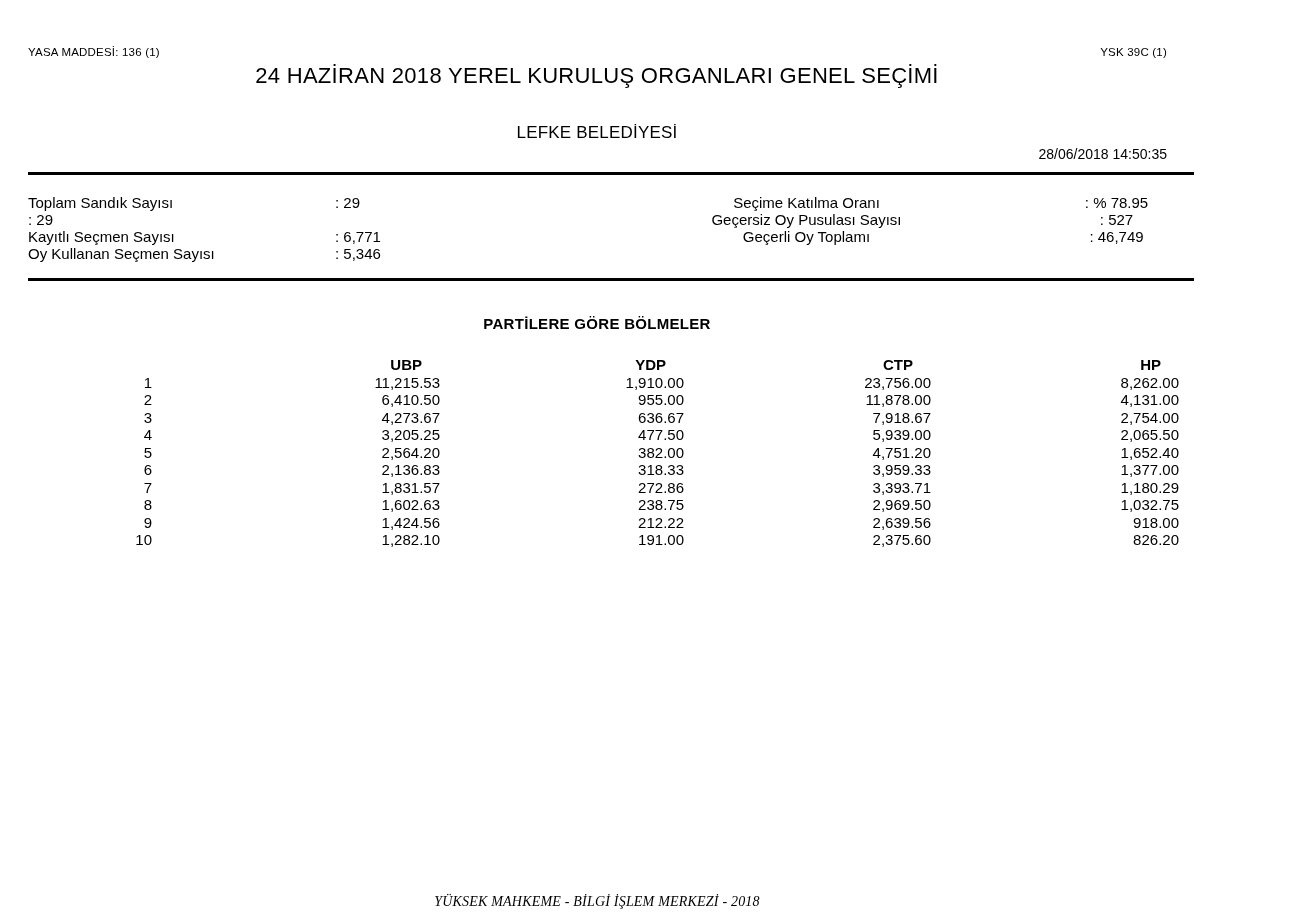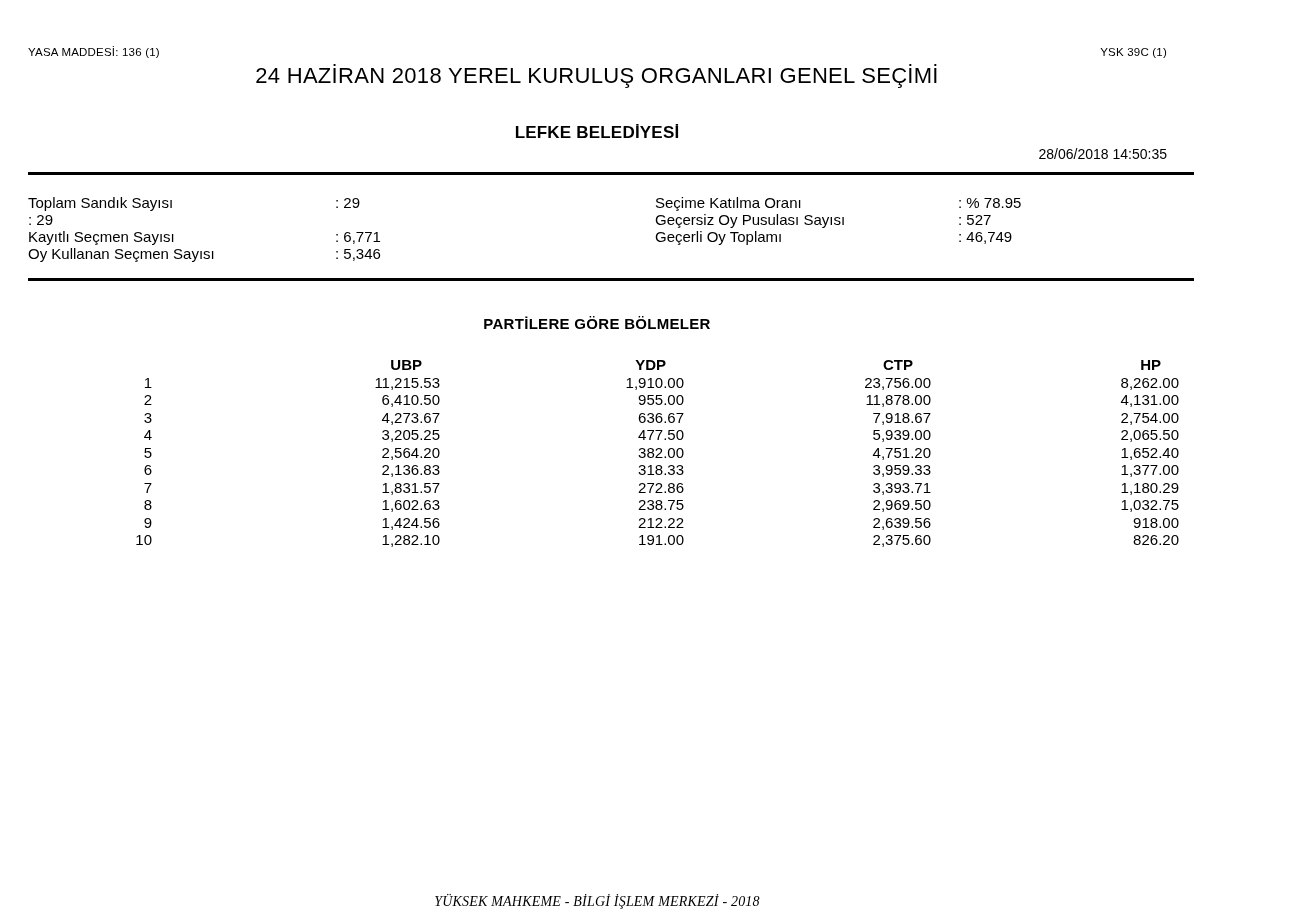--- a/index.html
+++ b/index.html
@@ -16,33 +16,33 @@
   }
   .ref { position: absolute; top: 27px; font-size: 11.5px; letter-spacing: 0.2px; }
   .ref-left  { left: 28px; }
   .ref-right { right: 27px; }
   .title {
     position: absolute; top: 44px; left: 0; width: 100%;
     text-align: center; font-size: 22px; letter-spacing: 0.3px;
   }
   .subtitle {
     position: absolute; top: 104px; left: 0; width: 100%;
-    text-align: center; font-size: 17px; letter-spacing: 0.2px; font-weight: bold;
+    text-align: center; font-size: 17px; letter-spacing: 0.2px;
   }
   .timestamp { position: absolute; top: 127px; right: 27px; font-size: 14px; }
   .rule {
     position: absolute; left: 28px; width: 1247px; height: 3px;
     background: #000000;
   }
   .rule-top    { top: 153px; }
   .rule-bottom { top: 259px; }
   .summary { position: absolute; top: 175px; left: 0; width: 100%; font-size: 15px; line-height: 17px; }
   .summary-col { position: absolute; top: 0; }
   .summary-col-left  { left: 28px;  width: 580px; }
-  .summary-col-right { left: 655px; width: 620px; }
+  .summary-col-right { left: 655px; width: 620px; text-align: center; }
   .stat-row { display: flex; white-space: nowrap; }
   .summary-col-left  .stat-label { width: 307px; }
   .summary-col-right .stat-label { width: 303px; }
   .stat-value { flex: 1; }
   .section-title {
     position: absolute; top: 296px; left: 0; width: 100%;
     text-align: center; font-weight: bold; font-size: 15px; letter-spacing: 0.3px;
   }
   table.divisions {
     position: absolute; top: 337px; left: 0;

